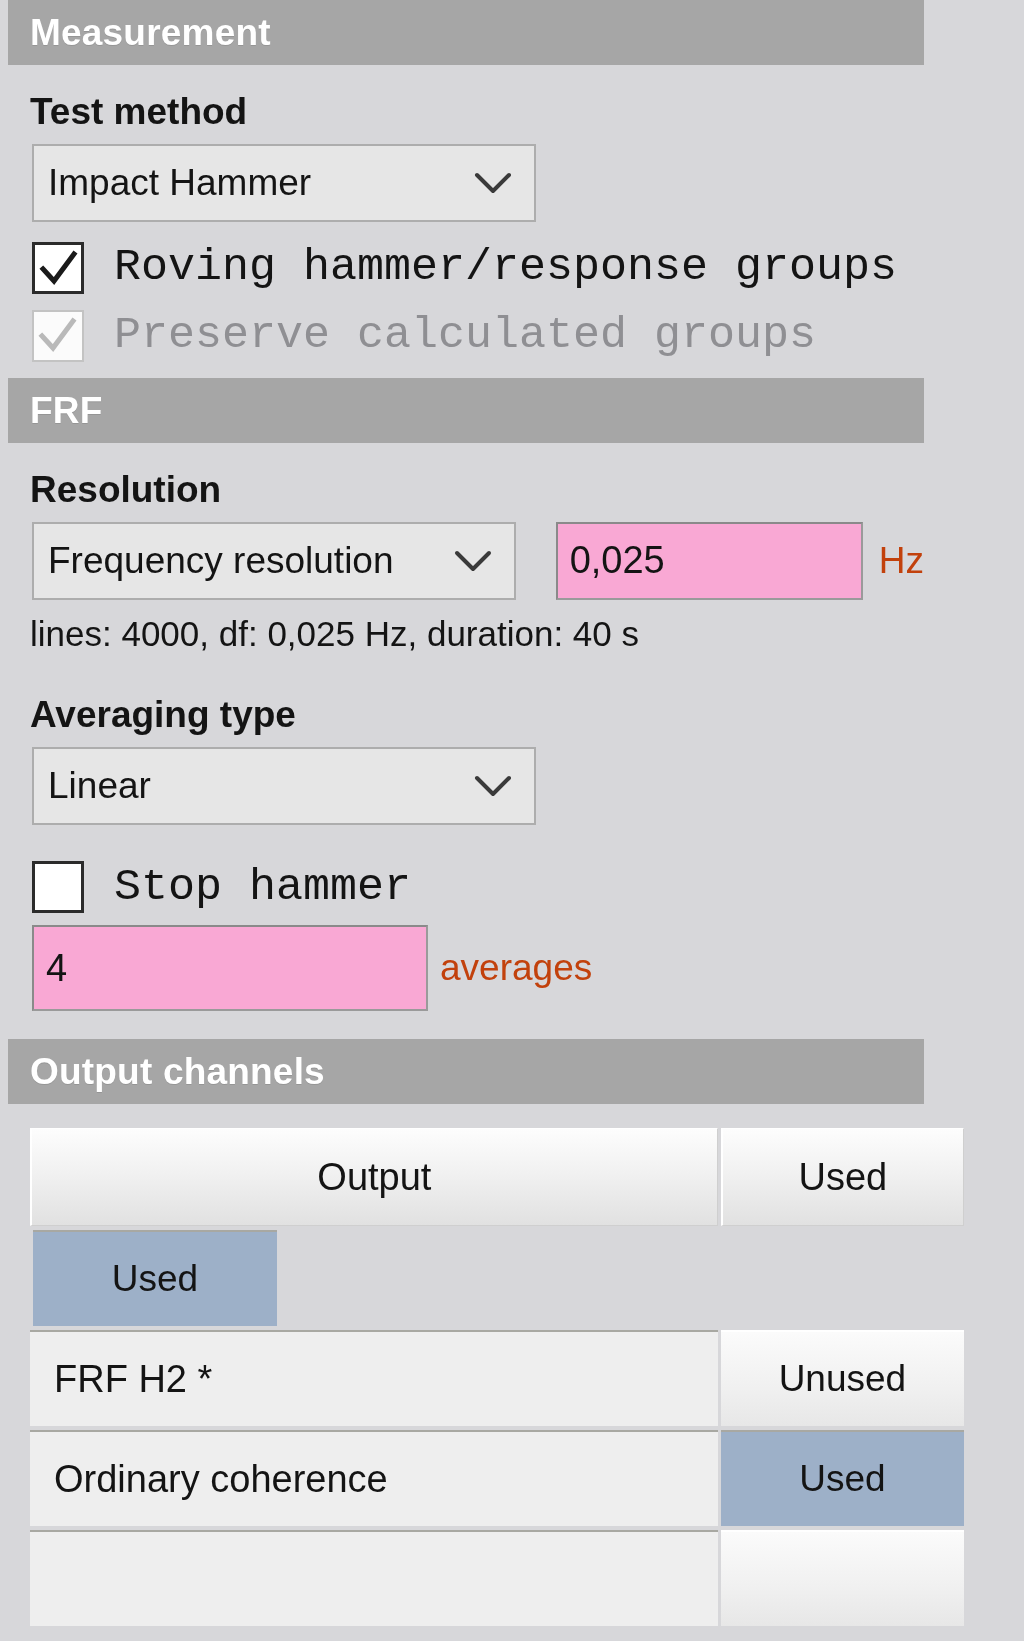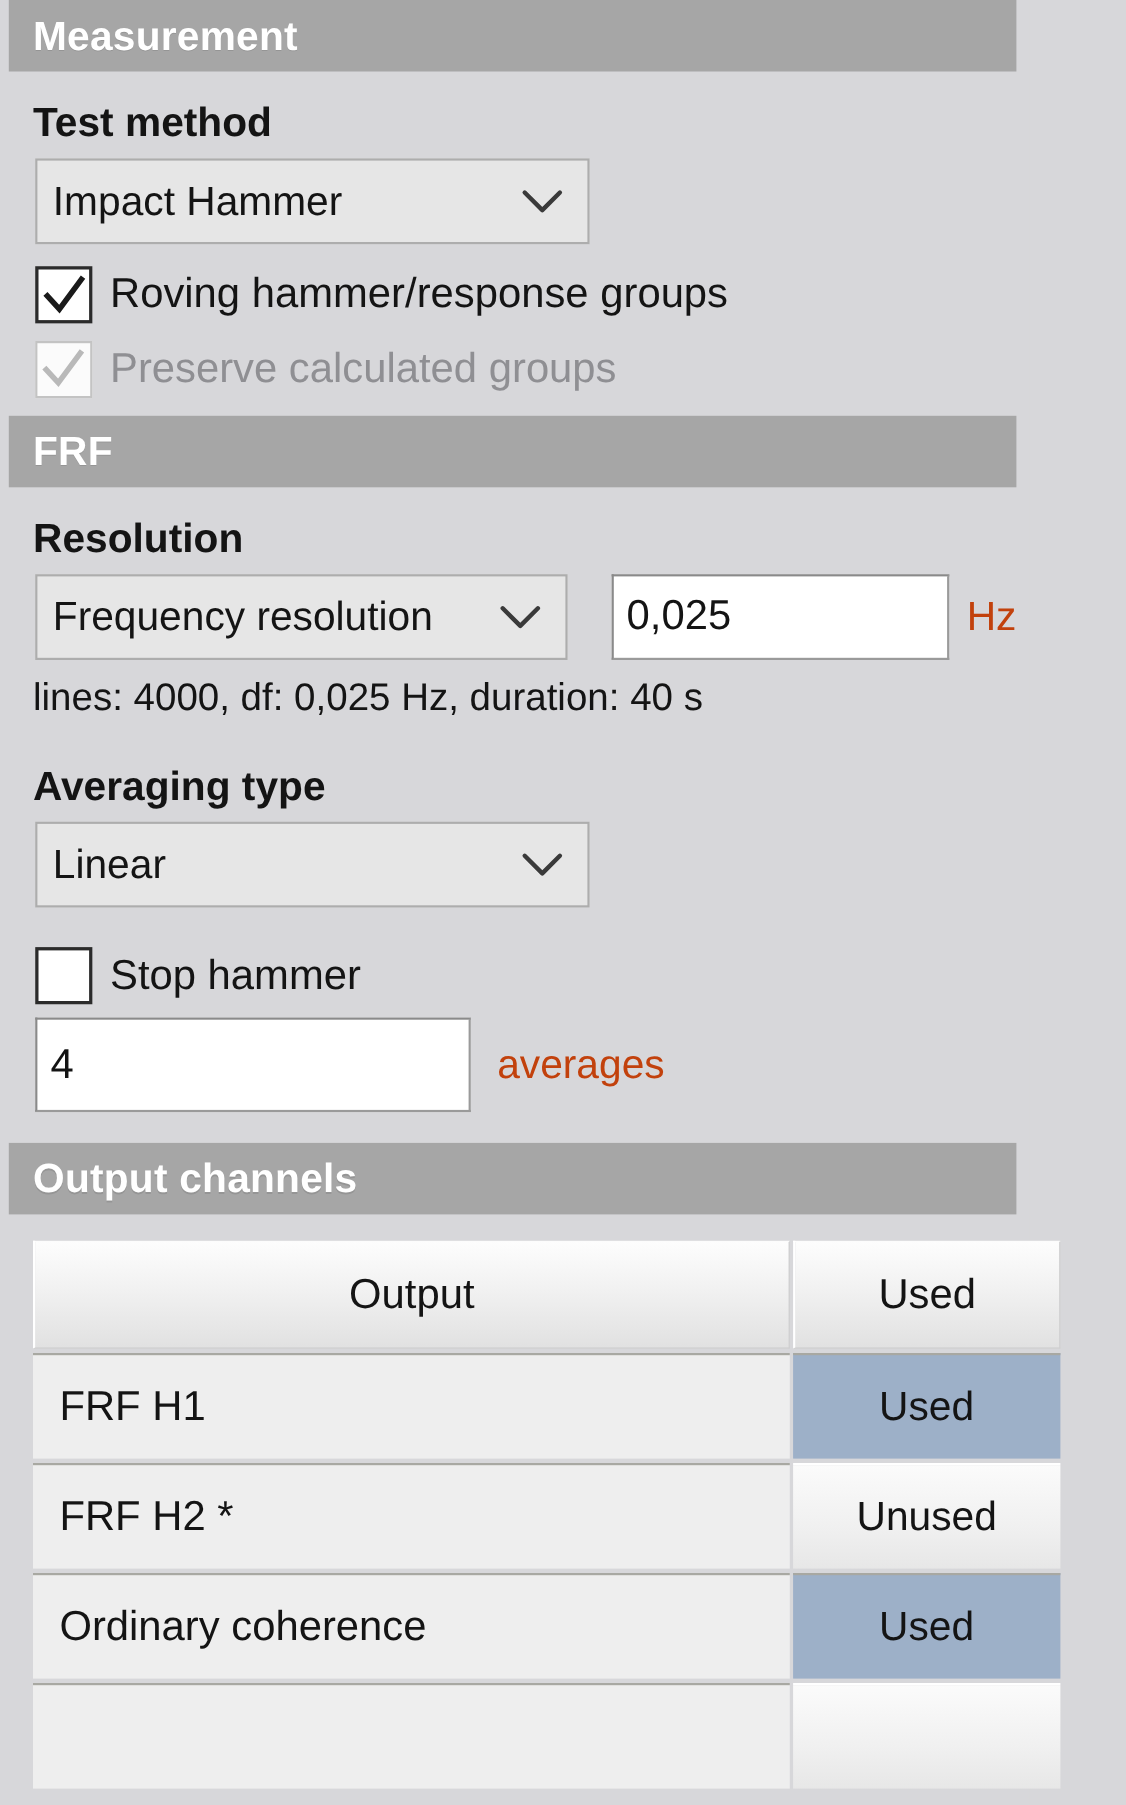--- a/index.html
+++ b/index.html
@@ -77,21 +77,21 @@
     height: 78px;
     display: flex;
     align-items: center;
     justify-content: center;
     margin-right: 18px;
   }
   .chevron svg { display: block; }
 
   
   .textbox {
-    background: #ffffff;
+    background: #f9a8d4;
     border: 2px solid #9a9a9a;
     border-top-color: #8a8a8a;
     border-left-color: #8a8a8a;
     height: 78px;
     display: flex;
     align-items: center;
   }
   .textbox .tb-value {
     font-size: 38px;
     color: #141414;
@@ -116,24 +116,25 @@
     border: 3px solid #2b2b2b;
     flex: none;
     position: relative;
   }
   .checkbox.disabled {
     border: 2px solid #c3c3c3;
     background: #fbfbfb;
   }
   .checkbox svg { position: absolute; top: 0; left: 0; }
   .check-label {
-    font-size: 38px;
-    color: #141414;
-    margin-left: 16px;
+    font-size: 45px;
+    color: #141414;
+    margin-left: 30px;
     white-space: nowrap;
+    font-family: Liberation Mono, monospace;
   }
   .check-label.disabled { color: #8f8f93; }
 
   
   .table {
     margin-left: 22px;
     margin-right: 30px;
     width: 934px;
     text-align: center;
   }
@@ -291,37 +292,36 @@
     <span class="checkbox"></span>
     <span class="check-label">Stop hammer</span>
   </div>
 
   <div class="spacer-12"></div>
 
   <div style="display:flex; align-items:center; padding-left:24px;">
     <div class="textbox" style="width:396px; height:86px;">
       <span class="tb-value">4</span>
     </div>
-    <span class="unit-label" style="margin-left:24px;">averages</span>
+    <span class="unit-label" style="margin-left:12px;">averages</span>
   </div>
 
   <div class="spacer-28"></div>
 
   <div class="section-header">Output channels</div>
 
   <div class="spacer-24"></div>
 
   <div class="table">
     <div class="table-header">
       <div class="th th-output">Output</div>
       <div class="th th-used">Used</div>
     </div>
 
     <div class="table-row">
-      <div class="td-output">FRF H1</div>
       <div class="td-used used">Used</div>
     </div>
 
     <div class="table-row">
       <div class="td-output">FRF H2 *</div>
       <div class="td-used unused">Unused</div>
     </div>
 
     <div class="table-row">
       <div class="td-output">Ordinary coherence</div>

